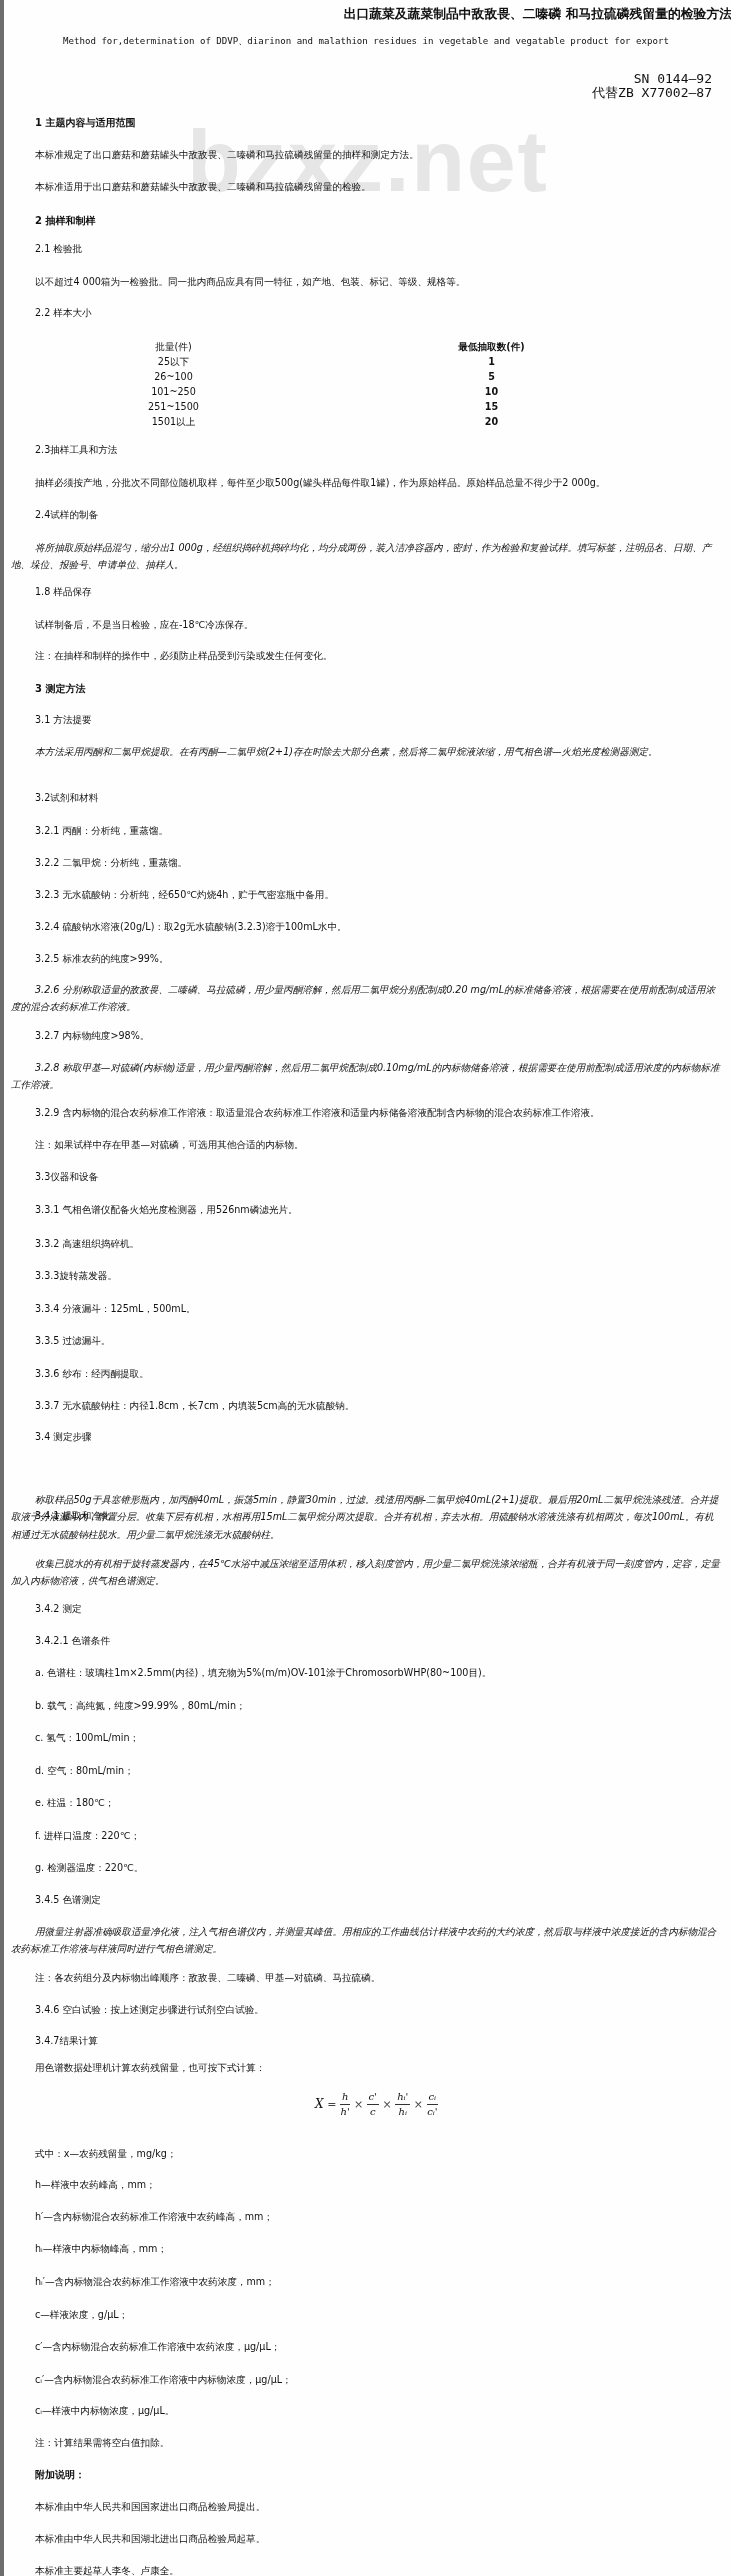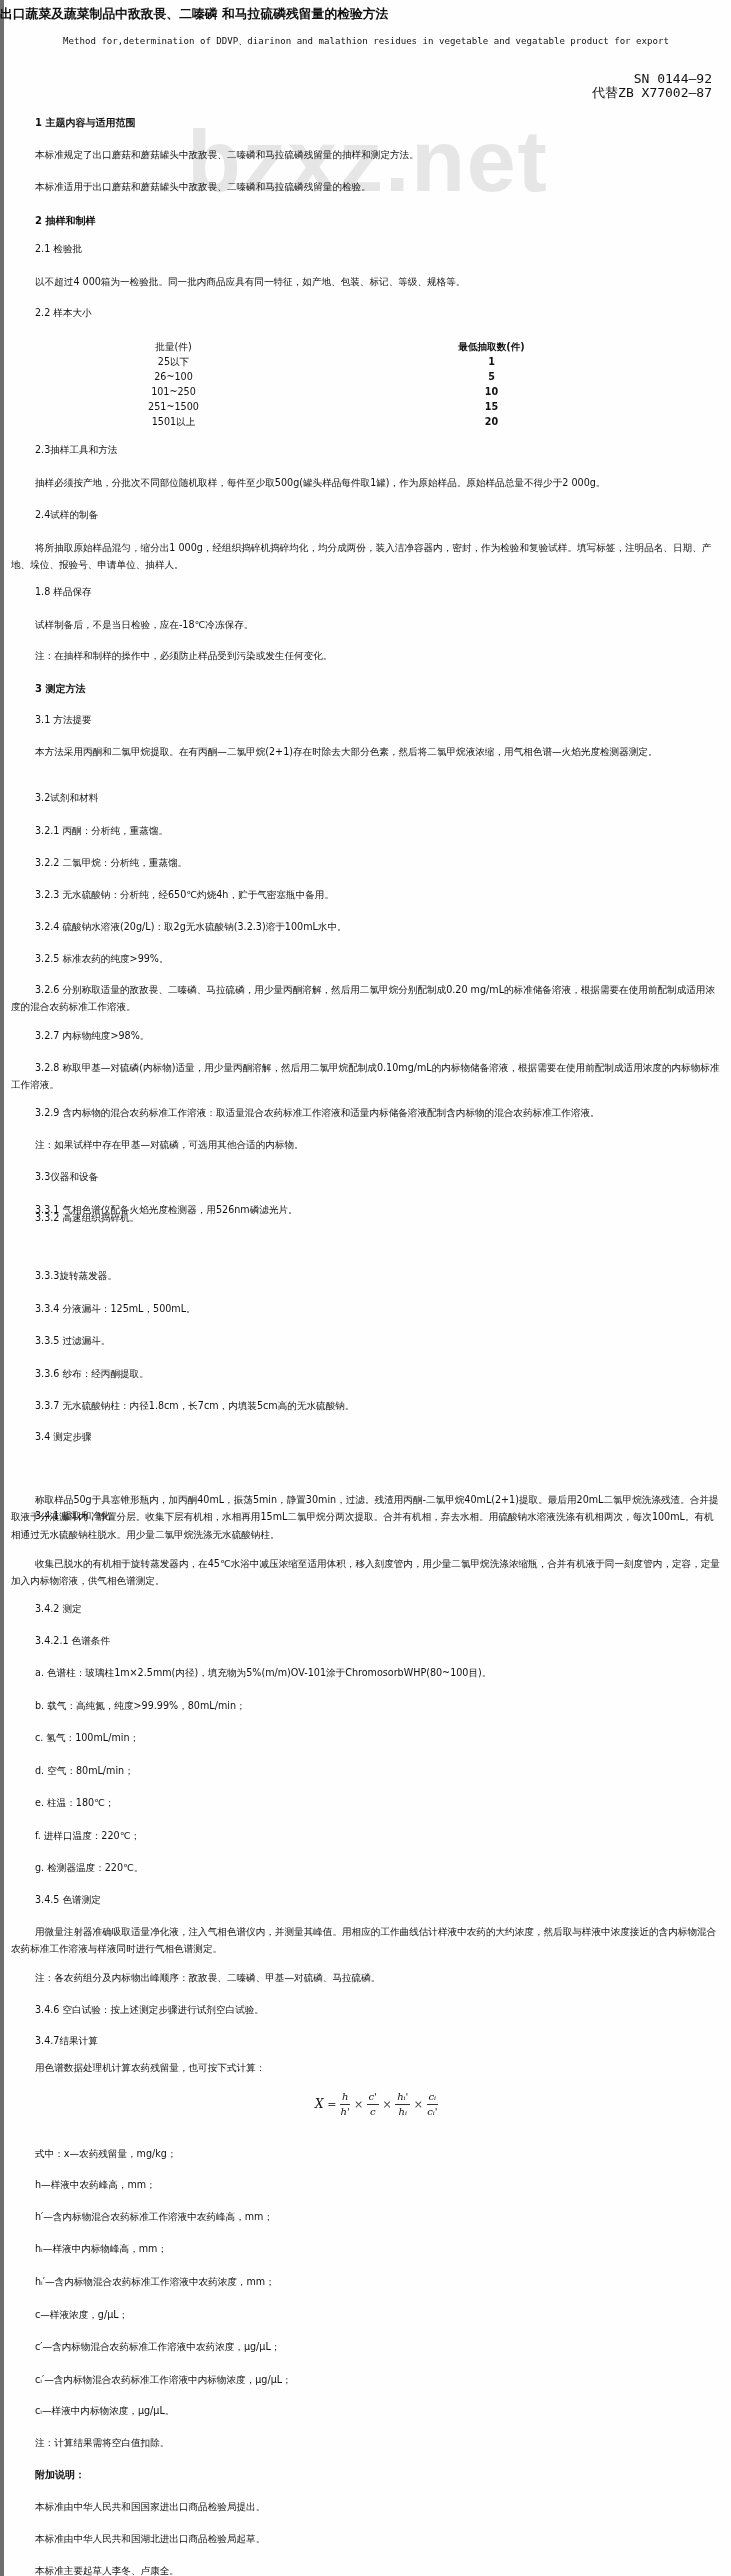--- a/index.html
+++ b/index.html
@@ -18,34 +18,34 @@
     }
     .watermark {
       position: absolute; left: 187px; top: 117px;
       font-family: "Liberation Sans", "DejaVu Sans", sans-serif;
       font-weight: bold; font-size: 88px; letter-spacing: 1.8px;
       color: #e6e6e6; z-index: 0; line-height: 1;
     }
     .page { position: relative; z-index: 1; }
     .abs { position: absolute; white-space: nowrap; }
     .title {
-      left: 0; width: 732px; text-align: left; top: 5.5px;
+      left: 0; width: 732px; text-align: right; top: 5.5px;
       font-size: 12.8px; font-weight: bold;
     }
     .subtitle {
       left: 0; width: 732px; text-align: center; top: 35px;
       font-family: "DejaVu Sans Mono", "Liberation Mono", monospace;
       font-size: 9.1px;
     }
     .code { right: 20px; font-family: "DejaVu Sans Mono", "Liberation Mono", monospace; font-size: 13px; }
     .h1 { left: 35px; font-size: 10px; font-weight: bold; }
     .p { left: 35px; font-size: 9.6px; }
     .wrap {
       position: absolute; left: 11px; width: 710px; font-size: 9.6px;
-      line-height: 17.4px; white-space: normal; text-indent: 24px;
+      line-height: 17.4px; white-space: normal; text-indent: 24px; font-style: italic;
     }
     .table-col { position: absolute; font-size: 9.6px; text-align: center; }
     .table-col div { height: 15px; line-height: 15px; }
     .formula {
       position: absolute; left: 315px; top: 2090px;
       font-family: "DejaVu Serif", "Liberation Serif", serif;
       font-style: italic; font-size: 12px; display: flex; align-items: center; gap: 3.7px;
     }
     .frac { display: inline-flex; flex-direction: column; align-items: center; font-size: 10px; }
     .frac .num { border-bottom: 0.9px solid #333; padding: 0 1.8px; line-height: 13.7px; }
@@ -109,21 +109,21 @@
   <div class="abs p" style="top:889px">3.2.3 无水硫酸钠：分析纯，经650℃灼烧4h，贮于气密塞瓶中备用。</div>
   <div class="abs p" style="top:921px">3.2.4 硫酸钠水溶液(20g/L)：取2g无水硫酸钠(3.2.3)溶于100mL水中。</div>
   <div class="abs p" style="top:953px">3.2.5 标准农药的纯度&gt;99%。</div>
   <div class="wrap" style="top:981px">3.2.6 分别称取适量的敌敌畏、二嗪磷、马拉硫磷，用少量丙酮溶解，然后用二氯甲烷分别配制成0.20 mg/mL的标准储备溶液，根据需要在使用前配制成适用浓度的混合农药标准工作溶液。</div>
   <div class="abs p" style="top:1030px">3.2.7 内标物纯度&gt;98%。</div>
   <div class="wrap" style="top:1059px">3.2.8 称取甲基—对硫磷(内标物)适量，用少量丙酮溶解，然后用二氯甲烷配制成0.10mg/mL的内标物储备溶液，根据需要在使用前配制成适用浓度的内标物标准工作溶液。</div>
   <div class="abs p" style="top:1107px">3.2.9 含内标物的混合农药标准工作溶液：取适量混合农药标准工作溶液和适量内标储备溶液配制含内标物的混合农药标准工作溶液。</div>
   <div class="abs p" style="top:1139px">注：如果试样中存在甲基—对硫磷，可选用其他合适的内标物。</div>
   <div class="abs p" style="top:1171px">3.3仪器和设备</div>
   <div class="abs p" style="top:1204px">3.3.1 气相色谱仪配备火焰光度检测器，用526nm磷滤光片。</div>
-  <div class="abs p" style="top:1212px">3.3.2 高速组织捣碎机。</div>
+  <div class="abs p" style="top:1238px">3.3.2 高速组织捣碎机。</div>
   <div class="abs p" style="top:1270px">3.3.3旋转蒸发器。</div>
   <div class="abs p" style="top:1303px">3.3.4 分液漏斗：125mL，500mL。</div>
   <div class="abs p" style="top:1335px">3.3.5 过滤漏斗。</div>
   <div class="abs p" style="top:1368px">3.3.6 纱布：经丙酮提取。</div>
   <div class="abs p" style="top:1400px">3.3.7 无水硫酸钠柱：内径1.8cm，长7cm，内填装5cm高的无水硫酸钠。</div>
   <div class="abs p" style="top:1431px">3.4 测定步骤</div>
   <div class="abs p" style="top:1510px">3.4.1 提取和净化</div>
   <div class="wrap" style="top:1491px">称取样品50g于具塞锥形瓶内，加丙酮40mL，振荡5min，静置30min，过滤。残渣用丙酮-二氯甲烷40mL(2+1)提取。最后用20mL二氯甲烷洗涤残渣。合并提取液于分液漏斗内，静置分层。收集下层有机相，水相再用15mL二氯甲烷分两次提取。合并有机相，弃去水相。用硫酸钠水溶液洗涤有机相两次，每次100mL。有机相通过无水硫酸钠柱脱水。用少量二氯甲烷洗涤无水硫酸钠柱。</div>
   <div class="wrap" style="top:1555px">收集已脱水的有机相于旋转蒸发器内，在45℃水浴中减压浓缩至适用体积，移入刻度管内，用少量二氯甲烷洗涤浓缩瓶，合并有机液于同一刻度管内，定容，定量加入内标物溶液，供气相色谱测定。</div>
   <div class="abs p" style="top:1603px">3.4.2 测定</div>

